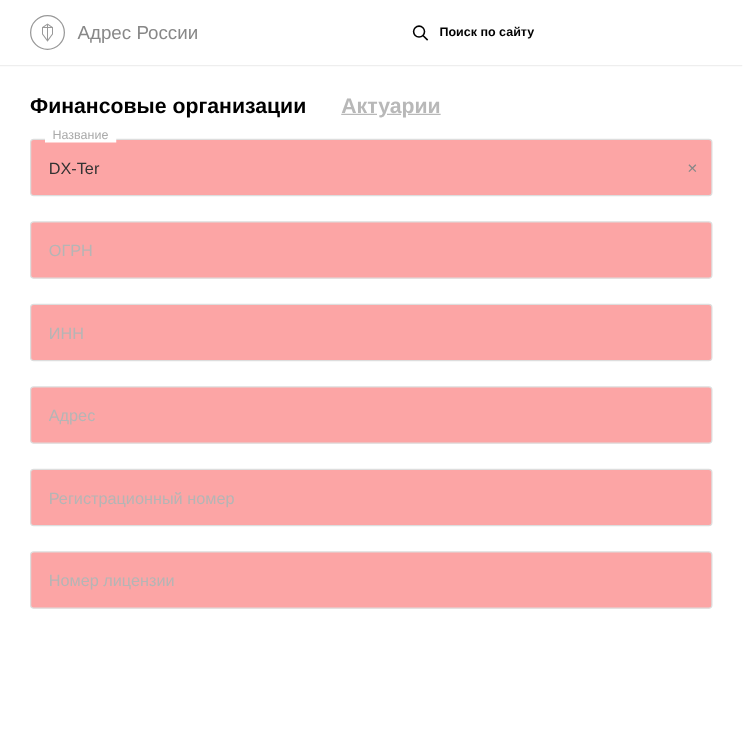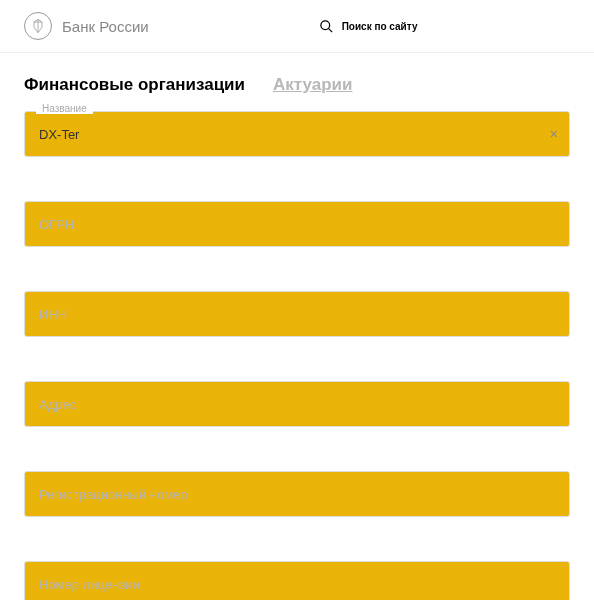--- a/index.html
+++ b/index.html
@@ -73,32 +73,32 @@
     .tab.inactive {
       color: #b8b8b8;
       font-weight: 600;
       text-decoration: underline;
     }
     .form {
       padding: 6px 24px 20px;
     }
     .field-wrap {
       position: relative;
-      margin-bottom: 44px;
+      margin-bottom: 20px;
     }
     .field-wrap:last-child { margin-bottom: 24px; }
     .field {
       width: 100%;
       height: 46px;
       border: 1px solid #ddd;
       border-radius: 3px;
       padding: 10px 14px;
       font-size: 13px;
       color: #333;
-      background: #eab308;
+      background: #fca5a5;
       outline: none;
     }
     .field::placeholder {
       color: #b5b5b5;
     }
     .float-label {
       position: absolute;
       top: -8px;
       left: 12px;
       background: #fff;
@@ -121,21 +121,21 @@
 <body>
 
 <div class="header">
   <div class="logo-block">
     <span class="logo-circle">
       <svg class="logo-inner" viewBox="0 0 24 24">
         <path d="M12 2 L6 6 L6 14 L12 22 L18 14 L18 6 Z"></path>
         <path d="M12 2 L12 22 M6 6 L18 6"></path>
       </svg>
     </span>
-    <span class="site-name">Банк России</span>
+    <span class="site-name">Адрес России</span>
   </div>
   <div class="search-block">
     <svg class="search-icon-svg" viewBox="0 0 24 24">
       <circle cx="10" cy="10" r="7"></circle>
       <line x1="15" y1="15" x2="21" y2="21"></line>
     </svg>
     <span class="search-text">Поиск по сайту</span>
   </div>
 </div>
 

